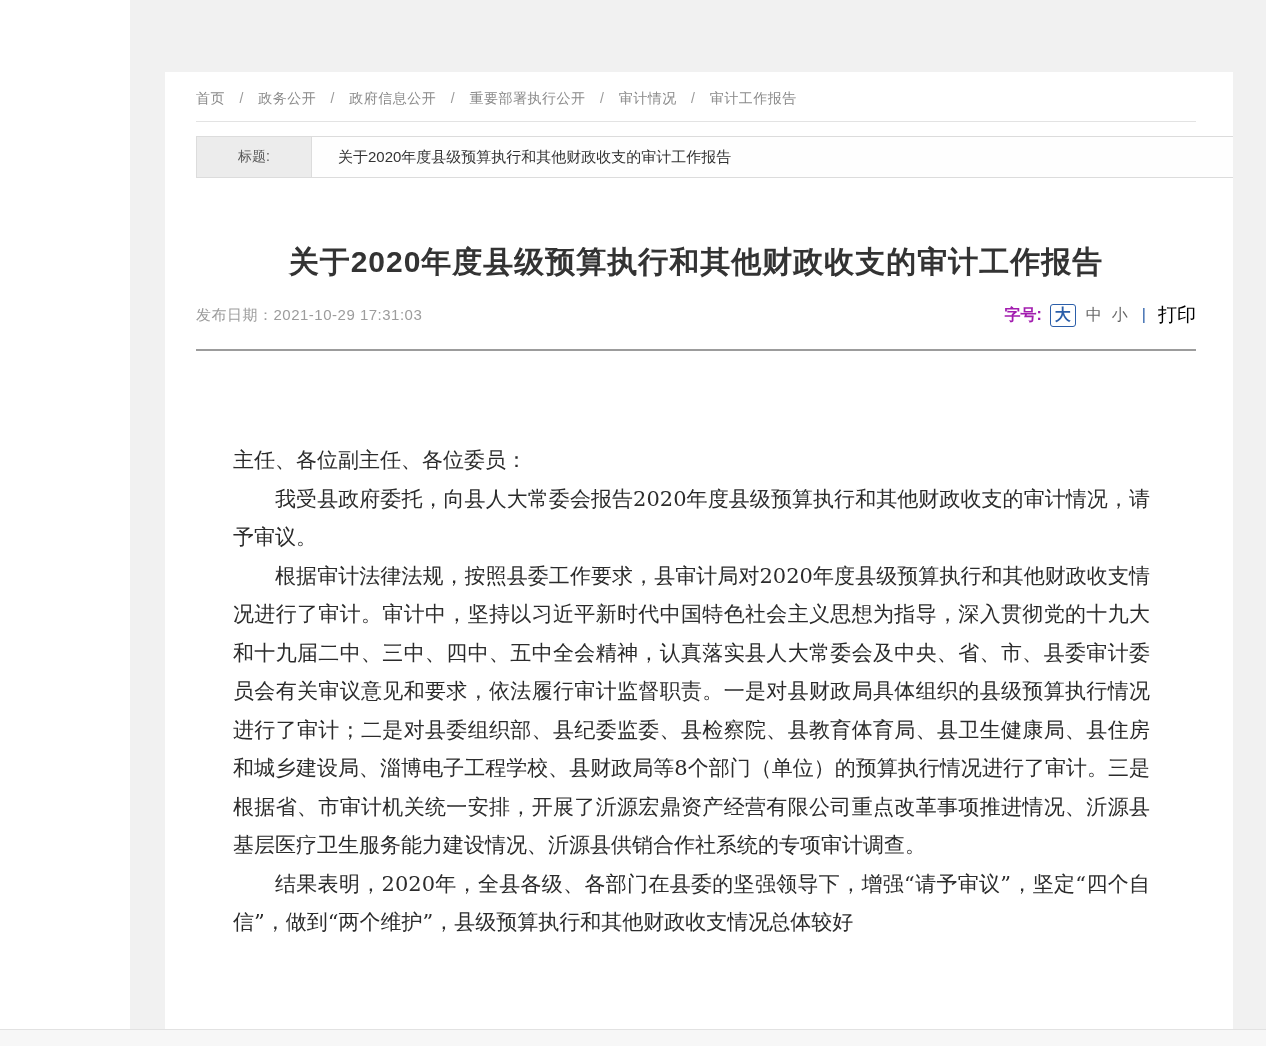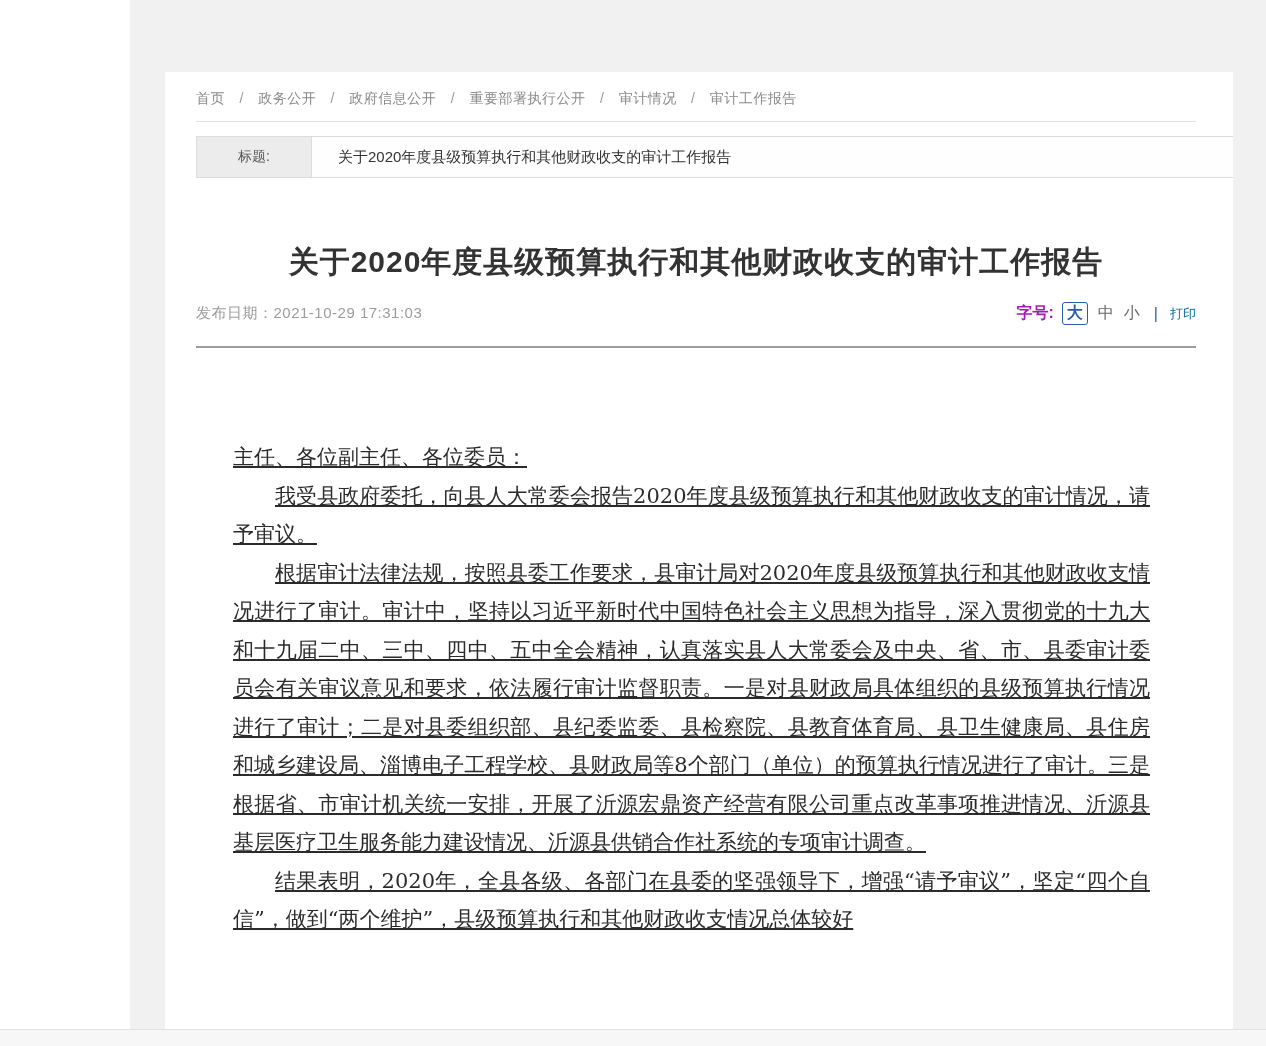--- a/index.html
+++ b/index.html
@@ -54,32 +54,32 @@
   .pub-date { font-size:15px; color:#9c9c9c; letter-spacing:0.5px; }
   .tools { display:flex; align-items:center; font-size:16px; }
   .fs-label { color:#a21caf; font-weight:700; margin-right:8px; }
   .fs-btn { cursor:pointer; text-decoration:none; }
   .fs-large {
     color:#2b5ea9; border:1px solid #2b5ea9; border-radius:3px;
     padding:0 4px; margin-right:10px; font-weight:700;
   }
   .fs-mid, .fs-small { color:#666; margin-right:10px; }
   .tool-sep { color:#2b5ea9; margin:0 12px 0 4px; }
-  .print { color:#0369a1; font-size:13px; cursor:pointer; text-decoration:none; }
+  .print { color:#000000; font-size:19px; cursor:pointer; text-decoration:none; }
 
   .title-divider { margin-top:21px; border-bottom:2px solid #9c9c9c; }
 
   
   .article-body {
     margin:90px 46px 0 37px;
     font-family:"DejaVu Serif","Liberation Serif",serif;
     font-size:21px; line-height:38.5px; color:#2b2b2b;
     text-align:justify;
   }
-  .article-body p { text-indent:2em;text-decoration:underline; }
+  .article-body p { text-indent:2em; }
   .article-body p.no-indent { text-indent:0; }
 
   
   .footer-band {
     position:absolute; left:0; top:1029px; width:1266px; height:17px;
     background:#f7f7f7; border-top:1px solid #e2e2e2;
   }
 </style>
 </head>
 <body>

